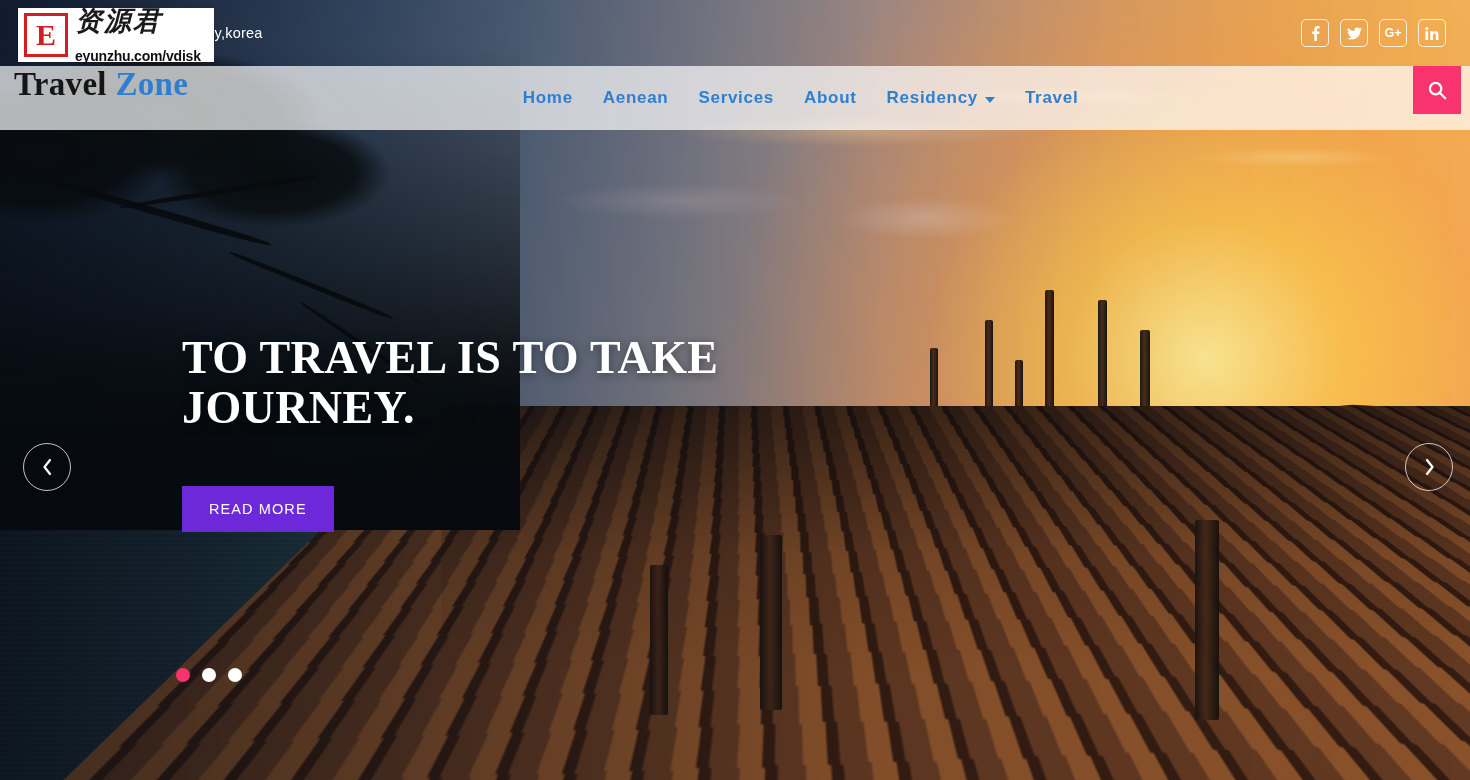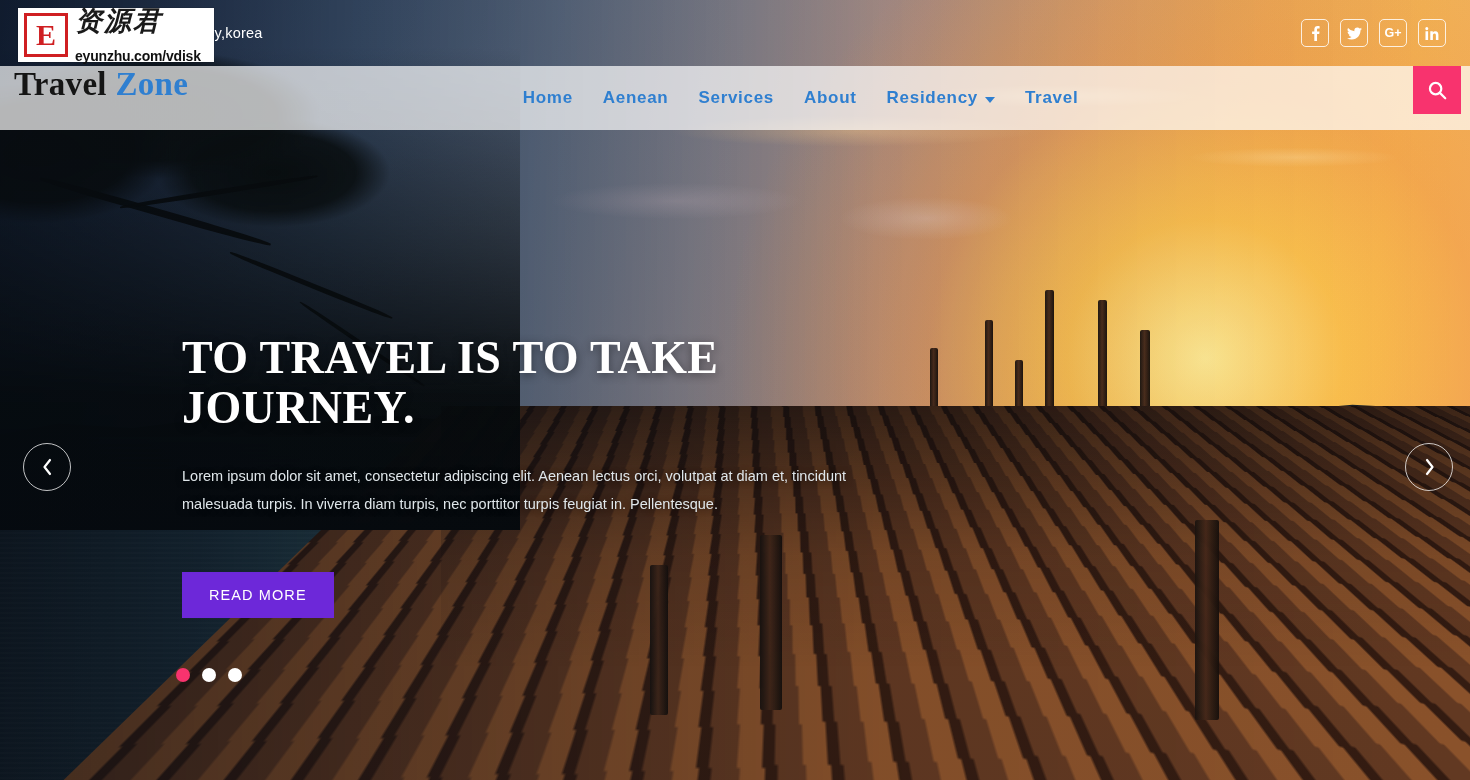--- a/index.html
+++ b/index.html
@@ -322,21 +322,20 @@
     <div class="search-btn">
       <svg width="22" height="22" viewBox="0 0 24 24" fill="none" stroke="#fff" stroke-width="2.4">
         <circle cx="10.5" cy="10.5" r="6.2"></circle>
           <line x1="15.4" y1="15.4" x2="21" y2="21" stroke-linecap="round"></line>
       </svg>
     </div>
   </div>
 
   <div class="slide-content">
     <div class="slide-title">TO TRAVEL IS TO TAKE JOURNEY.</div>
-    <div class="slide-text">Lorem ipsum dolor sit amet, consectetur adipiscing elit. Aenean lectus orci, volutpat at diam et, tincidunt malesuada turpis. In viverra diam turpis, nec porttitor turpis feugiat in. Pellentesque.</div>
     <button class="read-more">READ MORE</button>
   </div>
 
   <div class="dots">
     <span class="dot active"></span>
     <span class="dot"></span>
     <span class="dot"></span>
   </div>
 
   <div class="arrow prev">

